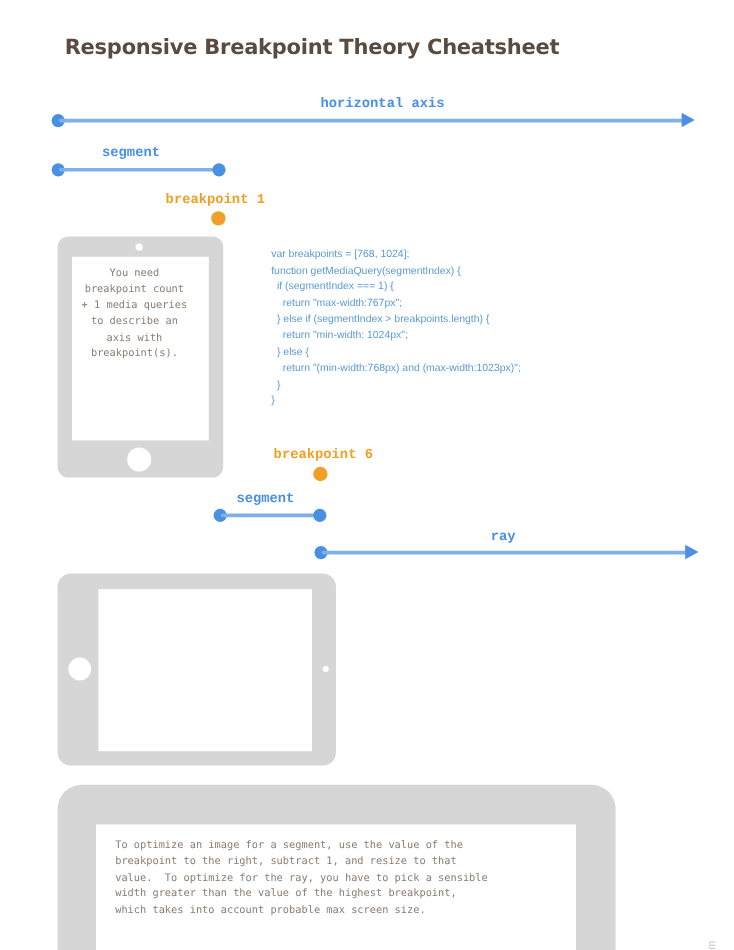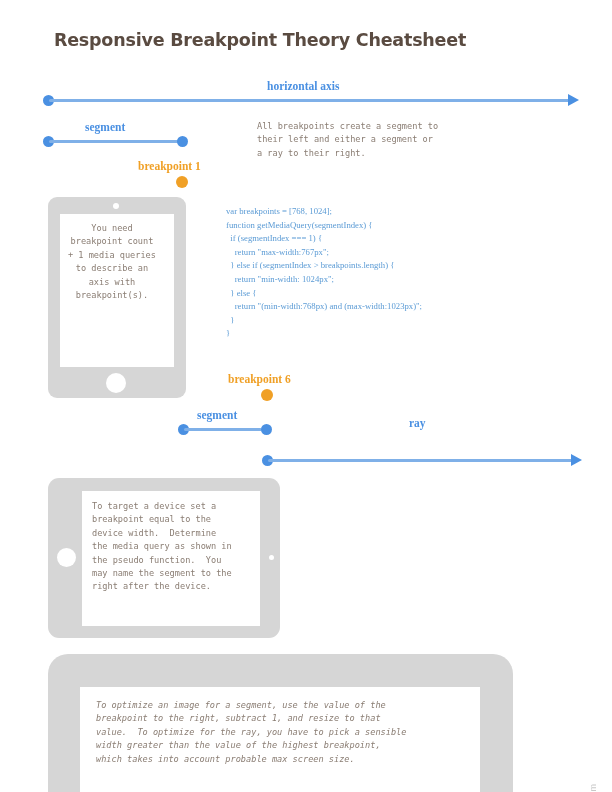--- a/index.html
+++ b/index.html
@@ -57,42 +57,42 @@
   .arrowhead {
     position: absolute;
     width: 0;
     height: 0;
     border-top: 6.5px solid transparent;
     border-bottom: 6.5px solid transparent;
     border-left: 11px solid #4a90e2;
   }
   .axis-label {
     position: absolute;
-    font-family: Liberation Serif, serif;
+    font-family: Liberation Mono, monospace;
     font-weight: bold;
     font-size: 11.5px;
     color: #4a90e2;
     white-space: nowrap;
   }
   .axis-label.orange {
     color: #f0a026;
   }
 
   
   .mono-note {
     position: absolute;
     font-family: "DejaVu Sans Mono", monospace;
     font-size: 8.6px;
     line-height: 13.4px;
     color: #8a7d73;
     white-space: pre;
   }
   .code-block {
     position: absolute;
-    font-family: Liberation Serif, serif;
+    font-family: Liberation Sans, sans-serif;
     font-size: 8.7px;
     line-height: 13.6px;
     color: #5b9bd5;
     white-space: pre;
   }
 
   
   .device {
     position: absolute;
     background: #d6d6d6;
@@ -130,23 +130,20 @@
   <div class="axis-label" style="left:267px; top:80px;">horizontal axis</div>
   <div class="dot" style="left:43px; top:95px;"></div>
   <div class="line" style="left:49px; top:99px; width:521px;"></div>
   <div class="arrowhead" style="left:568px; top:94px;"></div>
 
   <div class="axis-label" style="left:85px; top:121px;">segment</div>
   <div class="dot" style="left:43px; top:136px;"></div>
   <div class="line" style="left:49px; top:140px; width:133px;"></div>
   <div class="dot" style="left:177px; top:136px;"></div>
 
-  <div class="mono-note" style="left:257px; top:120px;">All breakpoints create a segment to
-their left and either a segment or
-a ray to their right.</div>
 
   <div class="axis-label orange" style="left:138px; top:160px;">breakpoint 1</div>
   <div class="dot-orange" style="left:176px; top:176px;"></div>
 
   <div class="device" style="left:48px; top:197px; width:138px; height:201px; border-radius:9px;"></div>
   <div class="device-dot" style="left:113px; top:203px; width:6px; height:6px;"></div>
   <div class="device-screen" style="left:60px; top:214px; width:114px; height:153px;"></div>
   <div class="device-dot" style="left:106px; top:373px; width:20px; height:20px;"></div>
   <div class="mono-note" style="left:68px; top:222px;text-align:center;">You need
 breakpoint count
@@ -167,41 +164,34 @@
 }</div>
 
   <div class="axis-label orange" style="left:228px; top:373px;">breakpoint 6</div>
   <div class="dot-orange" style="left:261px; top:389px;"></div>
 
   <div class="axis-label" style="left:197px; top:409px;">segment</div>
   <div class="dot" style="left:178px; top:424px;"></div>
   <div class="line" style="left:184px; top:428px; width:78px;"></div>
   <div class="dot" style="left:261px; top:424px;"></div>
 
-  <div class="axis-label" style="left:409px; top:417px;">ray</div>
+  <div class="axis-label" style="left:409px; top:441px;">ray</div>
   <div class="dot" style="left:262px; top:455px;"></div>
   <div class="line" style="left:268px; top:459px; width:305px;"></div>
   <div class="arrowhead" style="left:571px; top:454px;"></div>
 
   <div class="device" style="left:48px; top:478px; width:232px; height:160px; border-radius:11px;"></div>
   <div class="device-dot" style="left:57px; top:548px; width:19px; height:19px;"></div>
   <div class="device-dot" style="left:269px; top:555px; width:5px; height:5px;"></div>
   <div class="device-screen" style="left:82px; top:491px; width:178px; height:135px;"></div>
-  <div class="mono-note" style="left:92px; top:500px;">To target a device set a
-breakpoint equal to the
-device width.  Determine
-the media query as shown in
-the pseudo function.  You
-may name the segment to the
-right after the device.</div>
 
 
   <div class="device" style="left:48px; top:654px; width:465px; height:160px; border-radius:20px;"></div>
   <div class="device-screen" style="left:80px; top:687px; width:400px; height:125px;"></div>
-  <div class="mono-note" style="left:96px; top:699px;font-style:italic;">To optimize an image for a segment, use the value of the
+  <div class="mono-note" style="left:96px; top:699px;">To optimize an image for a segment, use the value of the
 breakpoint to the right, subtract 1, and resize to that
 value.  To optimize for the ray, you have to pick a sensible
 width greater than the value of the highest breakpoint,
 which takes into account probable max screen size.</div>
 
   <div class="credit">Cheatsheet developed by www.InTheLoftStudios.com</div>
 
 </div>
 
 </body></html>

